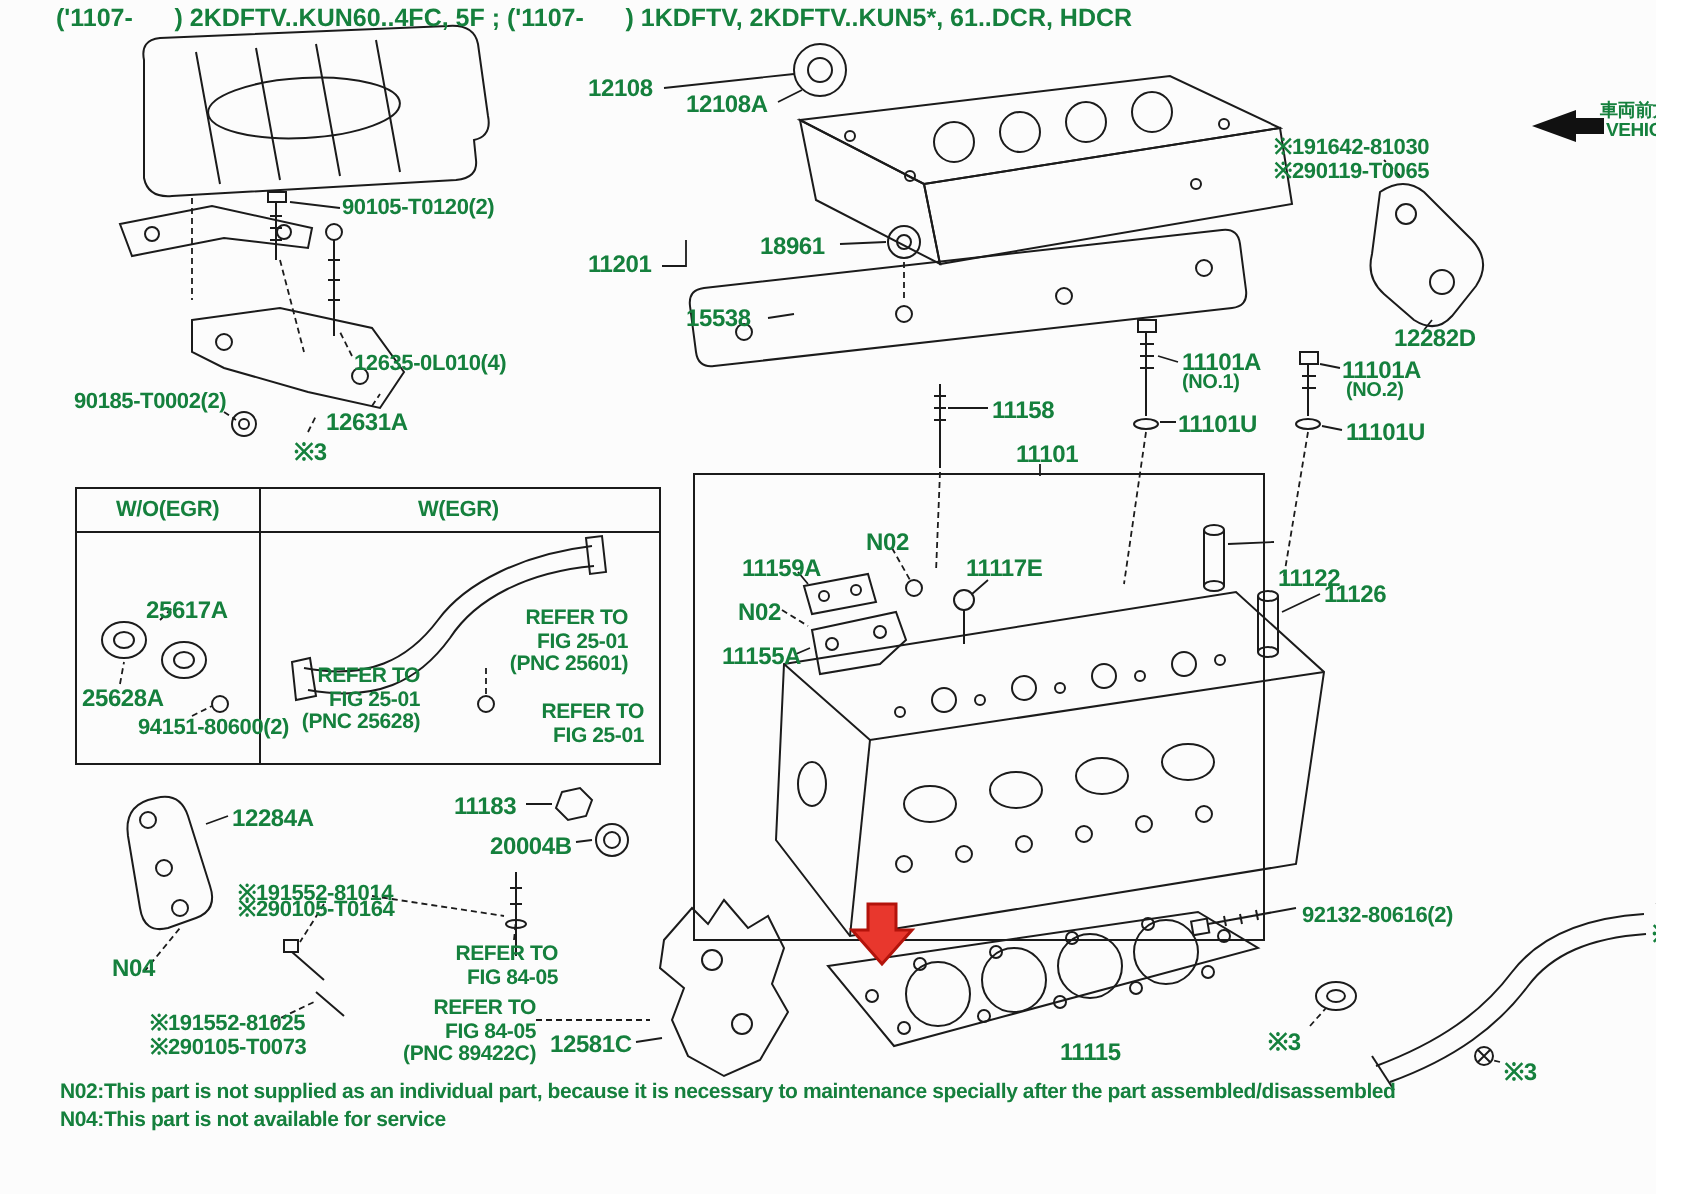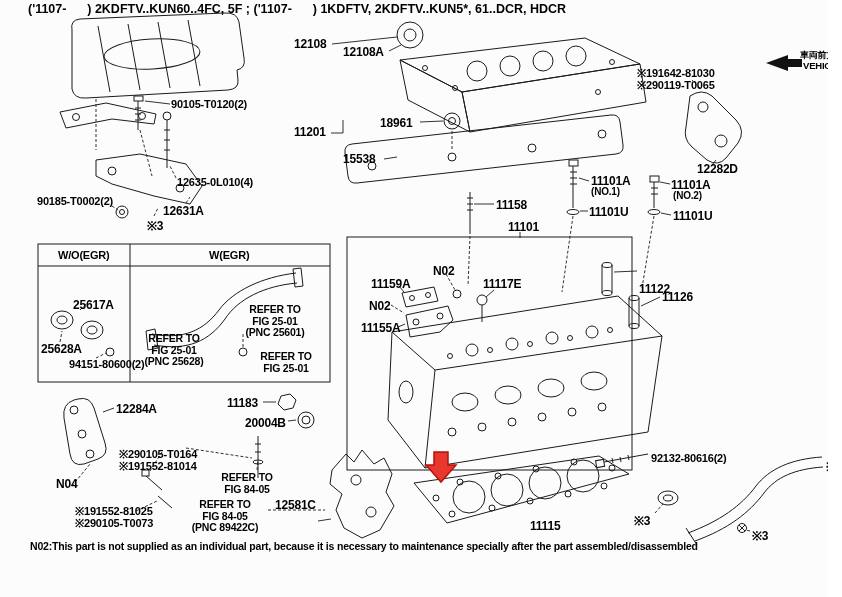--- a/index.html
+++ b/index.html
@@ -1,24 +1,24 @@
 <!DOCTYPE html>
 <html><head>
 <meta charset="utf-8">
 <style>
   html,body{margin:0;padding:0;background:#ffffff;}
   .canvas{position:relative;width:828px;height:597px;background:#fcfcfc;overflow:hidden;
-          font-family:"Liberation Sans",sans-serif;color:#000000;}
+          font-family:"Liberation Sans",sans-serif;color:#15803d;}
   .art{position:absolute;left:0;top:0;}
   .hdr{position:absolute;left:28px;top:2px;font:bold 12.5px "Liberation Sans",sans-serif;white-space:pre;}
   .lbl{position:absolute;font:bold 12px "Liberation Sans",sans-serif;white-space:nowrap;letter-spacing:-0.2px;}
   .lbl.sm{font-size:11px;}
   .lbl.xs{font-size:10px;}
   .refer{position:absolute;font:bold 10.5px "Liberation Sans",sans-serif;text-align:center;line-height:11.5px;letter-spacing:-0.2px;}
-  .refer span{display:block;}
+  .refer span{display:block;text-align:right;}
   .note{position:absolute;font:bold 10.5px "Liberation Sans",sans-serif;white-space:nowrap;letter-spacing:-0.2px;text-align:right;}
   .jp{font-size:9px;font-weight:bold;}
 </style>
 </head>
 <body>
 
 <div class="canvas">
 
   <svg class="art" width="842" height="597" viewBox="0 0 842 597">
     <g stroke="#1b1b1b" fill="none" stroke-width="1">
@@ -251,41 +251,42 @@
     <span>REFER TO</span>
     <span>FIG 25-01</span>
     <span>(PNC 25601)</span>
   </div>
   <div class="refer" style="left:250px;top:351px;width:72px">
     <span>REFER TO</span>
     <span>FIG 25-01</span>
   </div>
 
   <span class="lbl" style="left:116px;top:402px">12284A</span>
-  <span class="lbl sm" style="left:119px;top:458px">※191552-81014</span>
+  <span class="lbl sm" style="left:119px;top:438px">※191552-81014</span>
   <span class="lbl sm" style="left:119px;top:446px">※290105-T0164</span>
   <span class="lbl" style="left:56px;top:477px">N04</span>
   <span class="lbl sm" style="left:75px;top:503px">※191552-81025</span>
   <span class="lbl sm" style="left:75px;top:515px">※290105-T0073</span>
 
   <span class="lbl" style="left:227px;top:396px">11183</span>
   <span class="lbl" style="left:245px;top:416px">20004B</span>
 
   <div class="refer" style="left:215px;top:472px;width:64px">
     <span>REFER TO</span>
     <span>FIG 84-05</span>
   </div>
   <div class="refer" style="left:182px;top:499px;width:86px">
     <span>REFER TO</span>
     <span>FIG 84-05</span>
     <span>(PNC 89422C)</span>
   </div>
 
-  <span class="lbl" style="left:275px;top:498px">12581C</span>
+  <span class="lbl" style="left:275px;top:515px">12581C</span>
   <span class="lbl" style="left:530px;top:519px">11115</span>
   <span class="lbl sm" style="left:651px;top:452px">92132-80616(2)</span>
   <span class="lbl" style="left:634px;top:512px">※3</span>
   <span class="lbl" style="left:752px;top:527px">※3</span>
   <span class="lbl" style="left:826px;top:458px">※3</span>
 
   <div class="note" style="left:30px;top:540px">N02:This part is not supplied as an individual part, because it is necessary to maintenance specially after the part assembled/disassembled</div>
+  <div class="note" style="left:30px;top:554px">N04:This part is not available for service</div>
 
 </div>
 
 </body></html>

